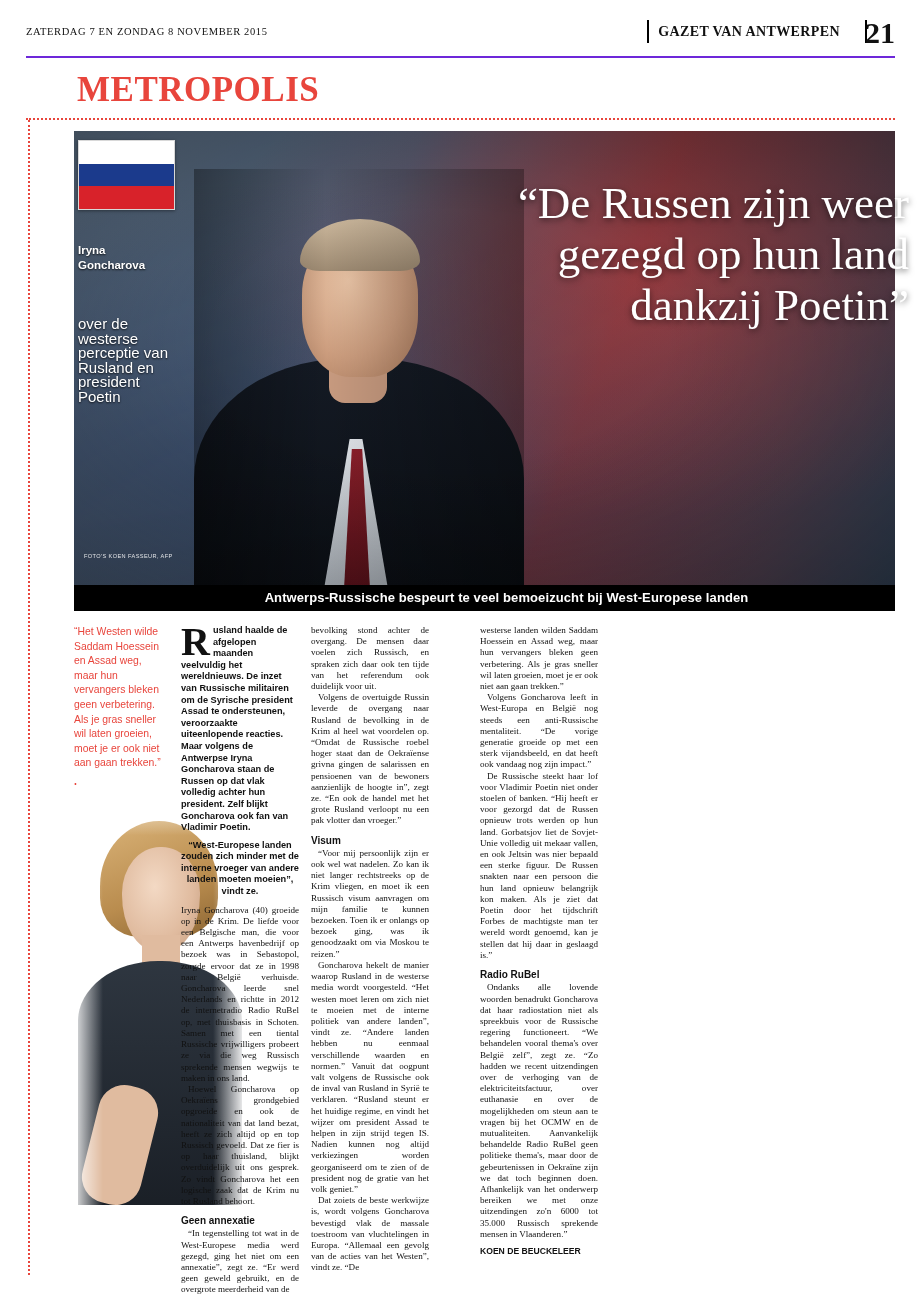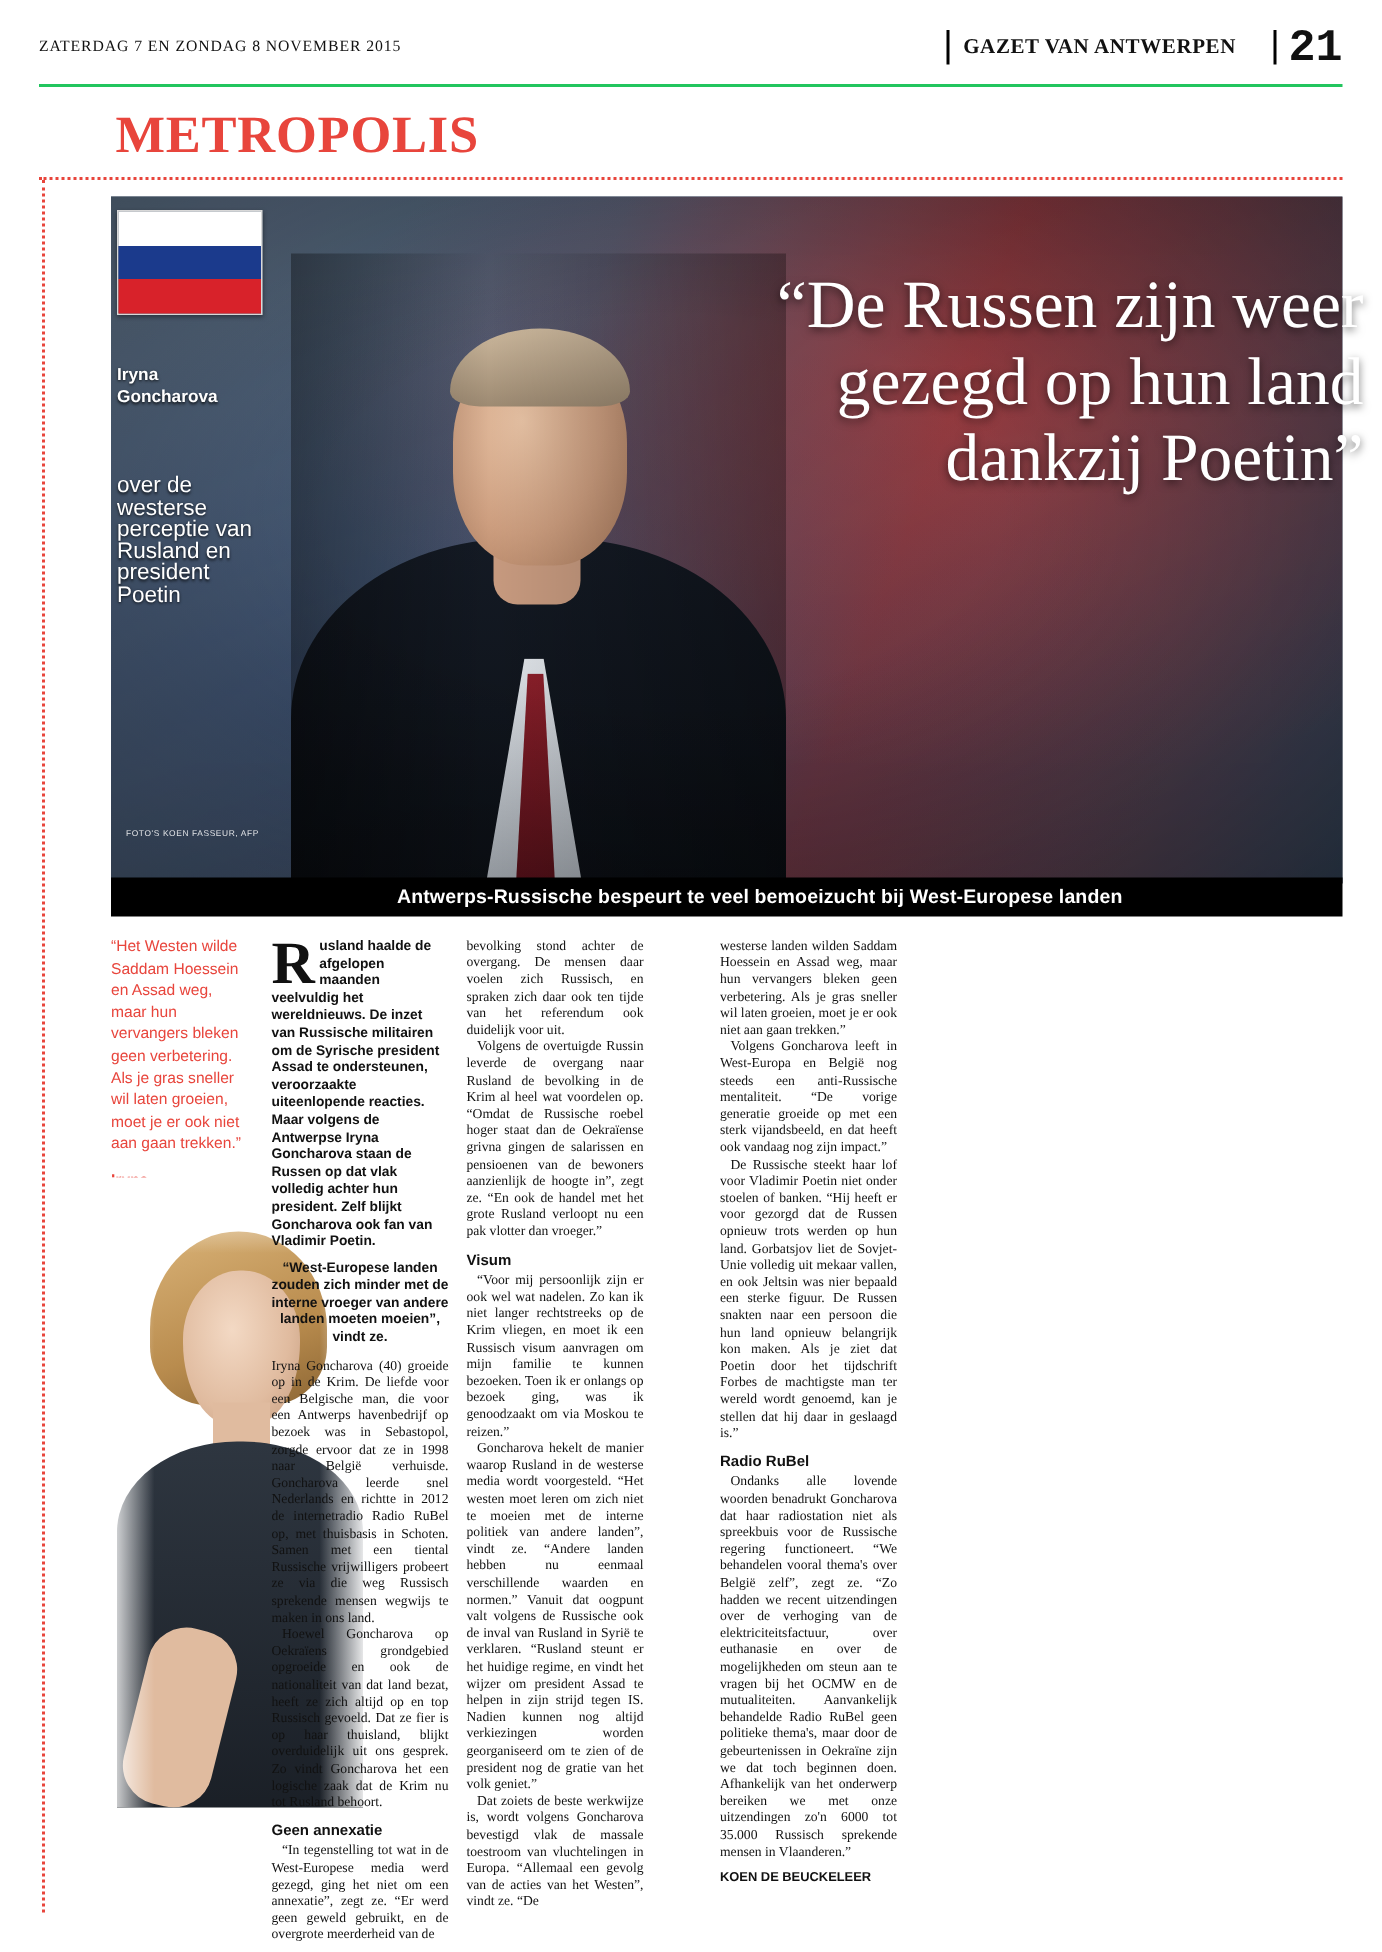--- a/index.html
+++ b/index.html
@@ -21,48 +21,48 @@
     width: 921px; height: 1301px;
     background: #fff;
   }
 
   
   .masthead {
     position: absolute;
     left: 26px; top: 20px;
     width: 869px;
     height: 36px;
-    border-bottom: 2px solid #22c55e;
+    border-bottom: 2px solid #6d28d9;
   }
   .mast-date {
     position: absolute;
     left: 0; top: 6px;
     font-family: "Liberation Serif", serif;
     font-size: 10.5px;
     letter-spacing: 0.6px;
     color: #111;
   }
   .mast-brand-box {
     position: absolute;
-    right: 44px; top: 0px;
+    right: 28px; top: 0px;
     border-left: 2px solid #000;
     border-right: 2px solid #000;
     padding: 2px 25px 3px 9px;
   }
   .mast-brand {
     font-family: "Liberation Serif", serif;
     font-size: 14px;
     font-weight: bold;
     letter-spacing: 0.4px;
     color: #111;
   }
   .mast-page {
     position: absolute;
     right: 0; top: -4px;
-    font-family: Liberation Mono, monospace;
+    font-family: Liberation Serif, serif;
     font-size: 30px;
     font-weight: bold;
     color: #111;
   }
 
   
   .section-head {
     position: absolute;
     left: 77px; top: 70px;
     width: 821px;

